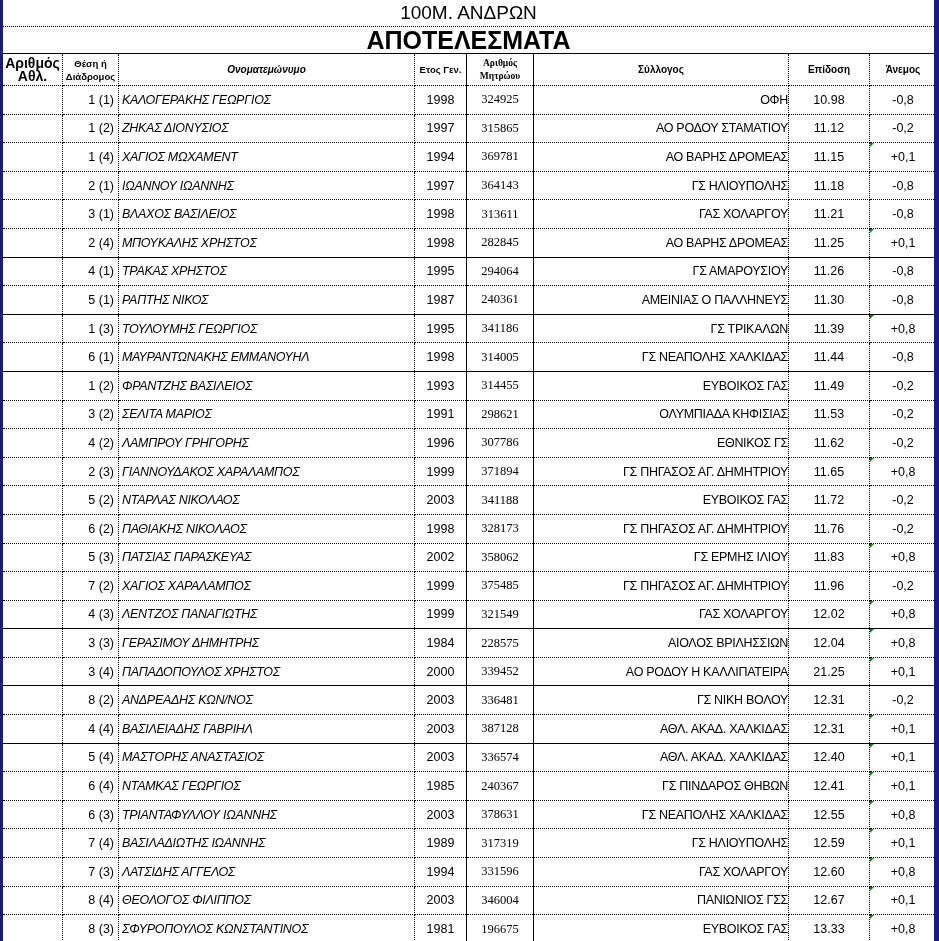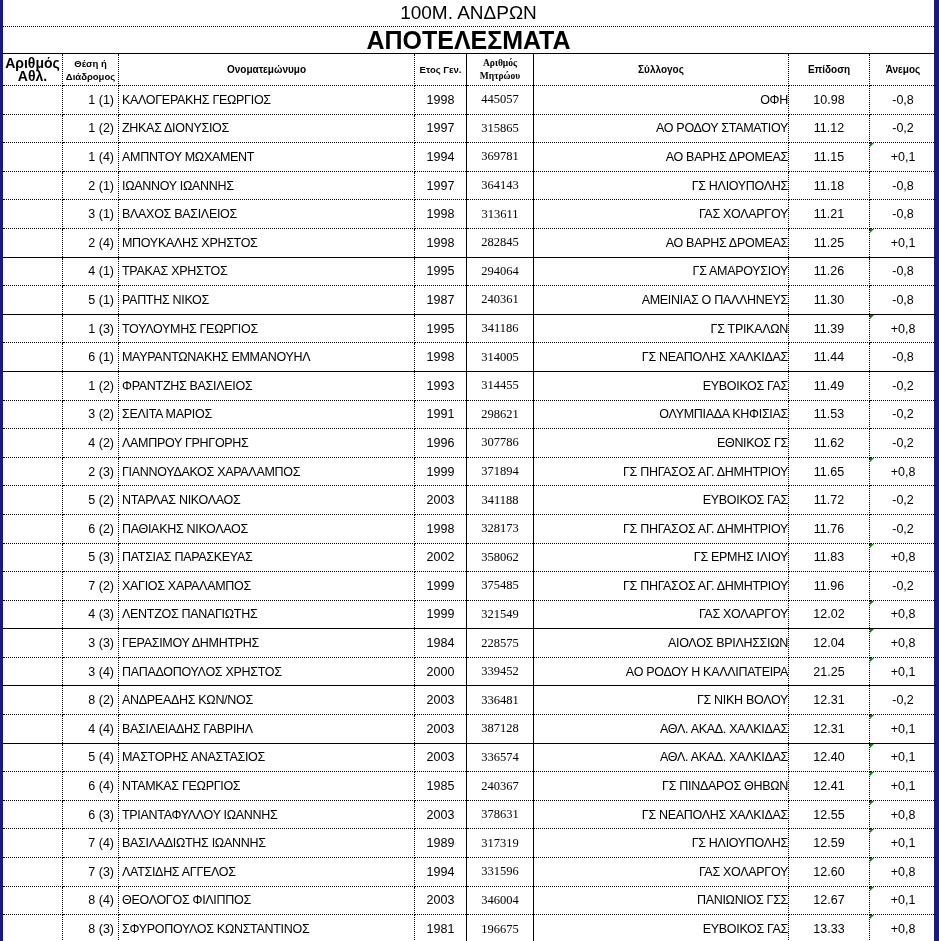--- a/index.html
+++ b/index.html
@@ -9,21 +9,21 @@
   .sheet { position: absolute; left: 3px; top: 0; width: 931px; }
   .title-row { height: 26px; border-bottom: 1px dotted #000; display: flex; align-items: center; justify-content: center; font-weight: normal; font-size: 19px; letter-spacing: 0px; }
   .subtitle-row { height: 26px; border-bottom: 1px solid #000; display: flex; align-items: center; justify-content: center; font-weight: bold; font-size: 25px; }
   table { border-collapse: collapse; table-layout: fixed; width: 931px; }
   td, th { padding: 0; overflow: hidden; white-space: nowrap; font-size: 12.5px; font-weight: normal; }
   th { height: 31px; font-size: 9.5px; font-weight: bold; text-align: center; line-height: 13px; border-bottom: 1px dotted #000; white-space: normal; }
   td { height: 27.6px; border-bottom: 1px dotted #000; }
   tr.solid td { border-bottom: 1px solid #000; }
   .c1 { width: 59px; border-right: 1px dotted #000; }
   .c2 { width: 55px; border-right: 1px dotted #000; text-align: right; padding-right: 4px; }
-  .c3 { width: 295px; border-right: 1px dotted #000; text-align: left; padding-left: 3px; }
+  .c3 { width: 295px; border-right: 1px dotted #000; text-align: left; padding-left: 3px; font-style: italic; }
   .c4 { width: 51px; border-right: 1px solid #000; text-align: center; }
   .c5 { width: 66px; border-right: 1px solid #000; text-align: center; font-family: Liberation Serif, serif; }
   .c6 { width: 254px; border-right: 1px dotted #000; text-align: right; padding-left: 2px; }
   .c7 { width: 80px; border-right: 1px dotted #000; text-align: center; }
   .c8 { width: 66px; text-align: center; position: relative; }
   th.c2, th.c3, th.c6 { text-align: center; padding: 0; }
   th.c3 { font-size: 10px; }
   th.c6 { font-size: 10px; }
   th.c7, th.c8 { font-size: 10px; }
   th.c1 { font-size: 14px; margin-left: 36px; }
@@ -52,39 +52,39 @@
         <th class="c7">Επίδοση</th>
         <th class="c8">Άνεμος</th>
       </tr>
     </thead>
     <tbody id="rows-body">
         <tr>
           <td class="c1"></td>
           <td class="c2">1 (1)</td>
           <td class="c3"><span>ΚΑΛΟΓΕΡΑΚΗΣ ΓΕΩΡΓΙΟΣ</span></td>
           <td class="c4">1998</td>
-          <td class="c5">445057</td>
+          <td class="c5">324925</td>
           <td class="c6"><span>ΟΦΗ</span></td>
           <td class="c7">10.98</td>
           <td class="c8">-0,8</td>
         </tr>
         <tr>
           <td class="c1"></td>
           <td class="c2">1 (2)</td>
           <td class="c3"><span>ΖΗΚΑΣ ΔΙΟΝΥΣΙΟΣ</span></td>
           <td class="c4">1997</td>
           <td class="c5">315865</td>
           <td class="c6"><span>ΑΟ ΡΟΔΟΥ ΣΤΑΜΑΤΙΟΥ</span></td>
           <td class="c7">11.12</td>
           <td class="c8">-0,2</td>
         </tr>
         <tr>
           <td class="c1"></td>
           <td class="c2">1 (4)</td>
-          <td class="c3"><span>ΑΜΠΝΤΟΥ ΜΩΧΑΜΕΝΤ</span></td>
+          <td class="c3"><span>ΧΑΓΙΟΣ ΜΩΧΑΜΕΝΤ</span></td>
           <td class="c4">1994</td>
           <td class="c5">369781</td>
           <td class="c6"><span>ΑΟ ΒΑΡΗΣ ΔΡΟΜΕΑΣ</span></td>
           <td class="c7">11.15</td>
           <td class="c8">+0,1<span class="flag"></span></td>
         </tr>
         <tr>
           <td class="c1"></td>
           <td class="c2">2 (1)</td>
           <td class="c3"><span>ΙΩΑΝΝΟΥ ΙΩΑΝΝΗΣ</span></td>

